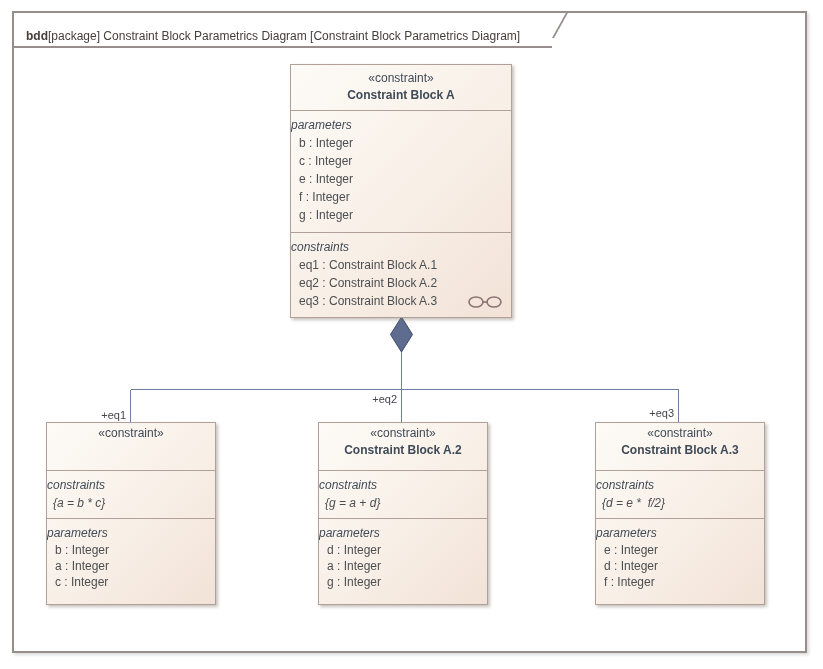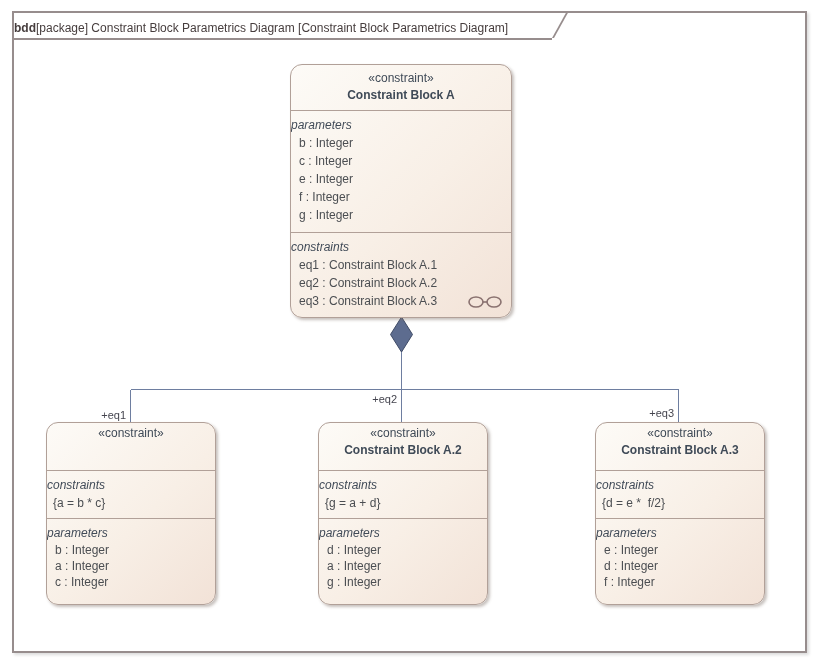--- a/index.html
+++ b/index.html
@@ -7,48 +7,48 @@
     position:relative;width:823px;height:669px;background:#ffffff;
     font-family:"Liberation Sans",sans-serif;color:#454e59;overflow:hidden;
   }
   
   .frame{
     position:absolute;left:12px;top:11px;width:791px;height:638px;
     border:2px solid #978d8d;background:#ffffff;
     box-shadow:2px 2px 3px rgba(0,0,0,0.14);
   }
   .frame-tab{
-    position:absolute;left:0;top:4px;width:538px;height:23px;
+    position:absolute;left:0;top:12px;width:538px;height:23px;
     border-bottom:2px solid #978d8d;background:#ffffff;
     font-size:12px;line-height:23px;color:#463d3d;white-space:nowrap;
-    padding-left:0;box-sizing:border-box;z-index:3;
+    padding-left:12px;box-sizing:border-box;z-index:3;
   }
   .frame-tab b{color:#463d3d;}
   .frame-tab-cut{
     position:absolute;left:538px;top:0;width:2px;height:25px;background:#978d8d;
     transform:skewX(-29deg);transform-origin:bottom left;z-index:3;
   }
   
   .block{
     position:absolute;box-sizing:border-box;
     background:linear-gradient(135deg,#fdfbf7 0%,#f8efe6 55%,#f2e2d7 100%);
-    border:1px solid #b1a098;border-radius:12px;
+    border:1px solid #b1a098;border-radius:0;
     box-shadow:2px 2px 3px rgba(130,118,108,0.45);
     z-index:2;
   }
   .cmp{box-sizing:border-box;border-bottom:1px solid #b1a098;overflow:hidden;}
   .cmp:last-child{border-bottom:none;}
   .cmp-head{text-align:center;padding-top:5px;}
   .stereotype{font-size:12px;color:#3f4a57;line-height:16px;}
   .block-name{font-size:12px;font-weight:bold;color:#3f4a57;line-height:18px;}
   .cmp-label{font-style:italic;text-align:left;font-size:12px;color:#414b58;line-height:18px;padding-top:5px;}
   .item{font-size:12px;color:#4b4e52;padding-left:8px;white-space:nowrap;}
   .main .item{line-height:18px;}
   .child .item{line-height:16px;}
-  .expr{font-size:12px;color:#4b4e52;padding-left:6px;line-height:18px;white-space:pre;}
+  .expr{font-size:12px;color:#4b4e52;padding-left:6px;line-height:18px;white-space:pre;font-style:italic;}
   
   .main{left:290px;top:64px;width:222px;height:254px;}
   .main .cmp-title{height:46px;}
   .main .cmp-params{height:122px;}
   .main .cmp-constraints{height:85px;position:relative;}
   
   .child{top:422px;width:170px;height:183px;}
   .child .cmp-title{height:48px;padding-top:2px;}
   .child .cmp-constraints{height:48px;}
   .child .cmp-params{height:86px;}

